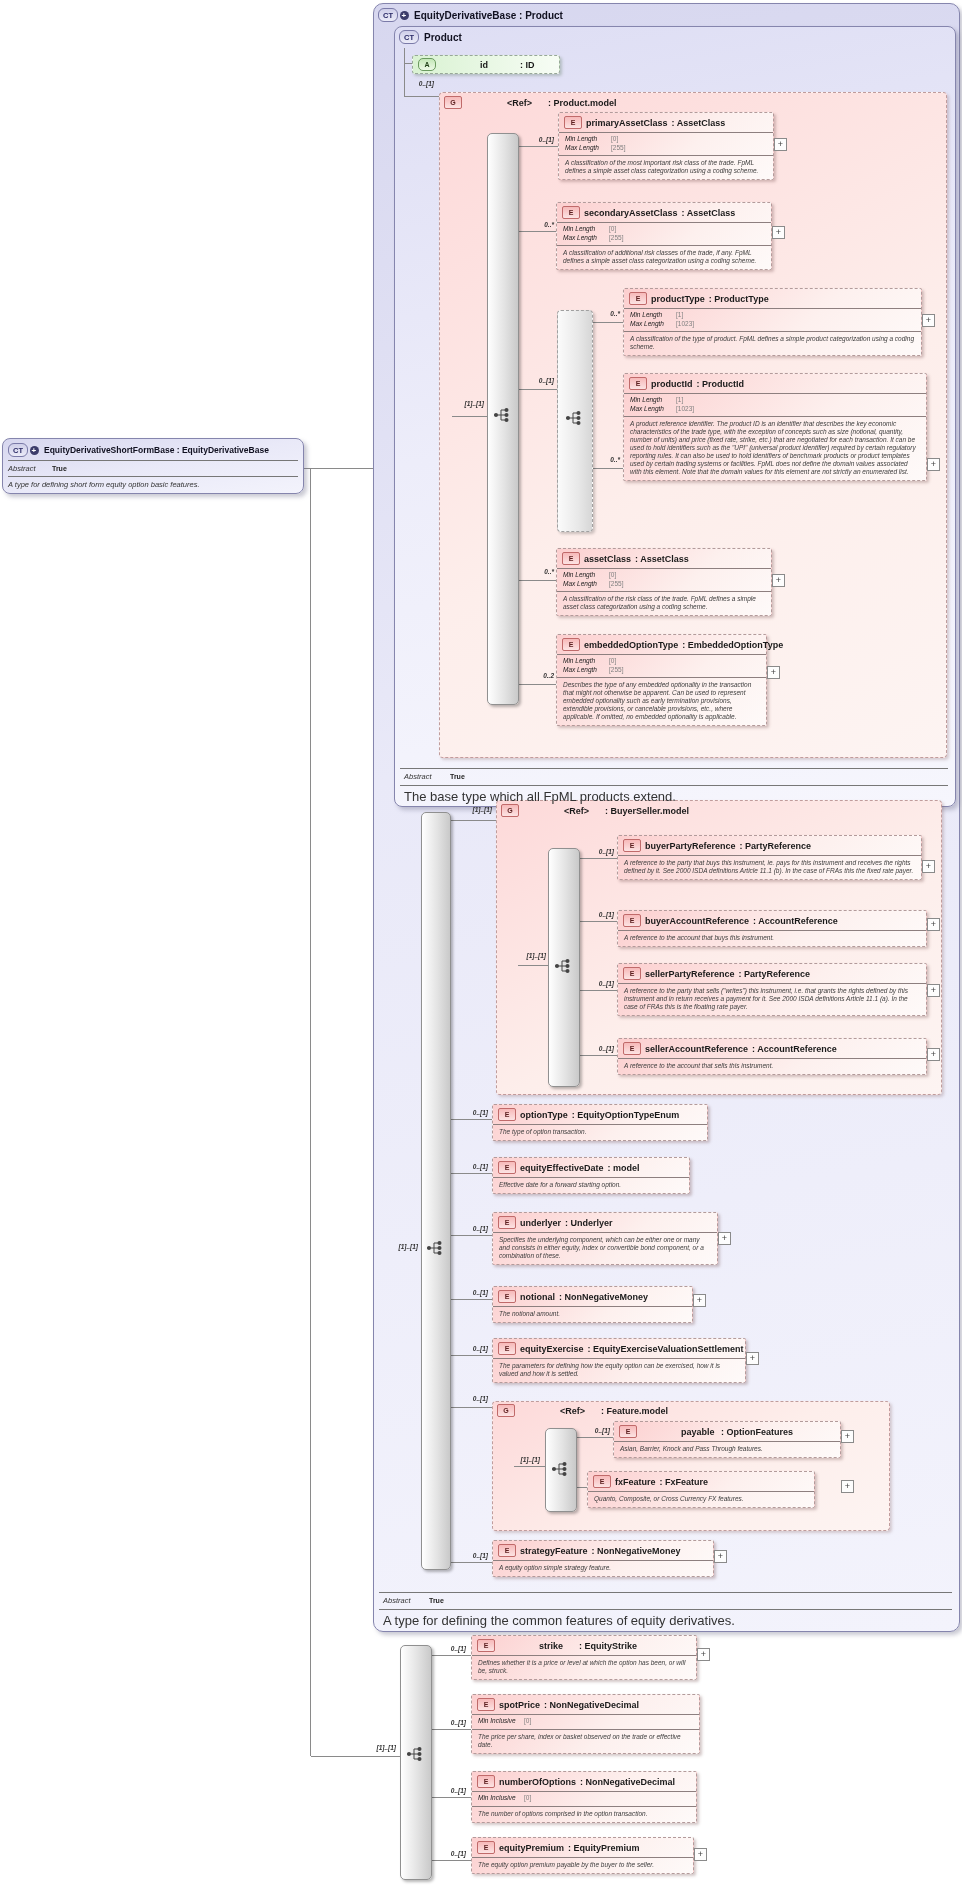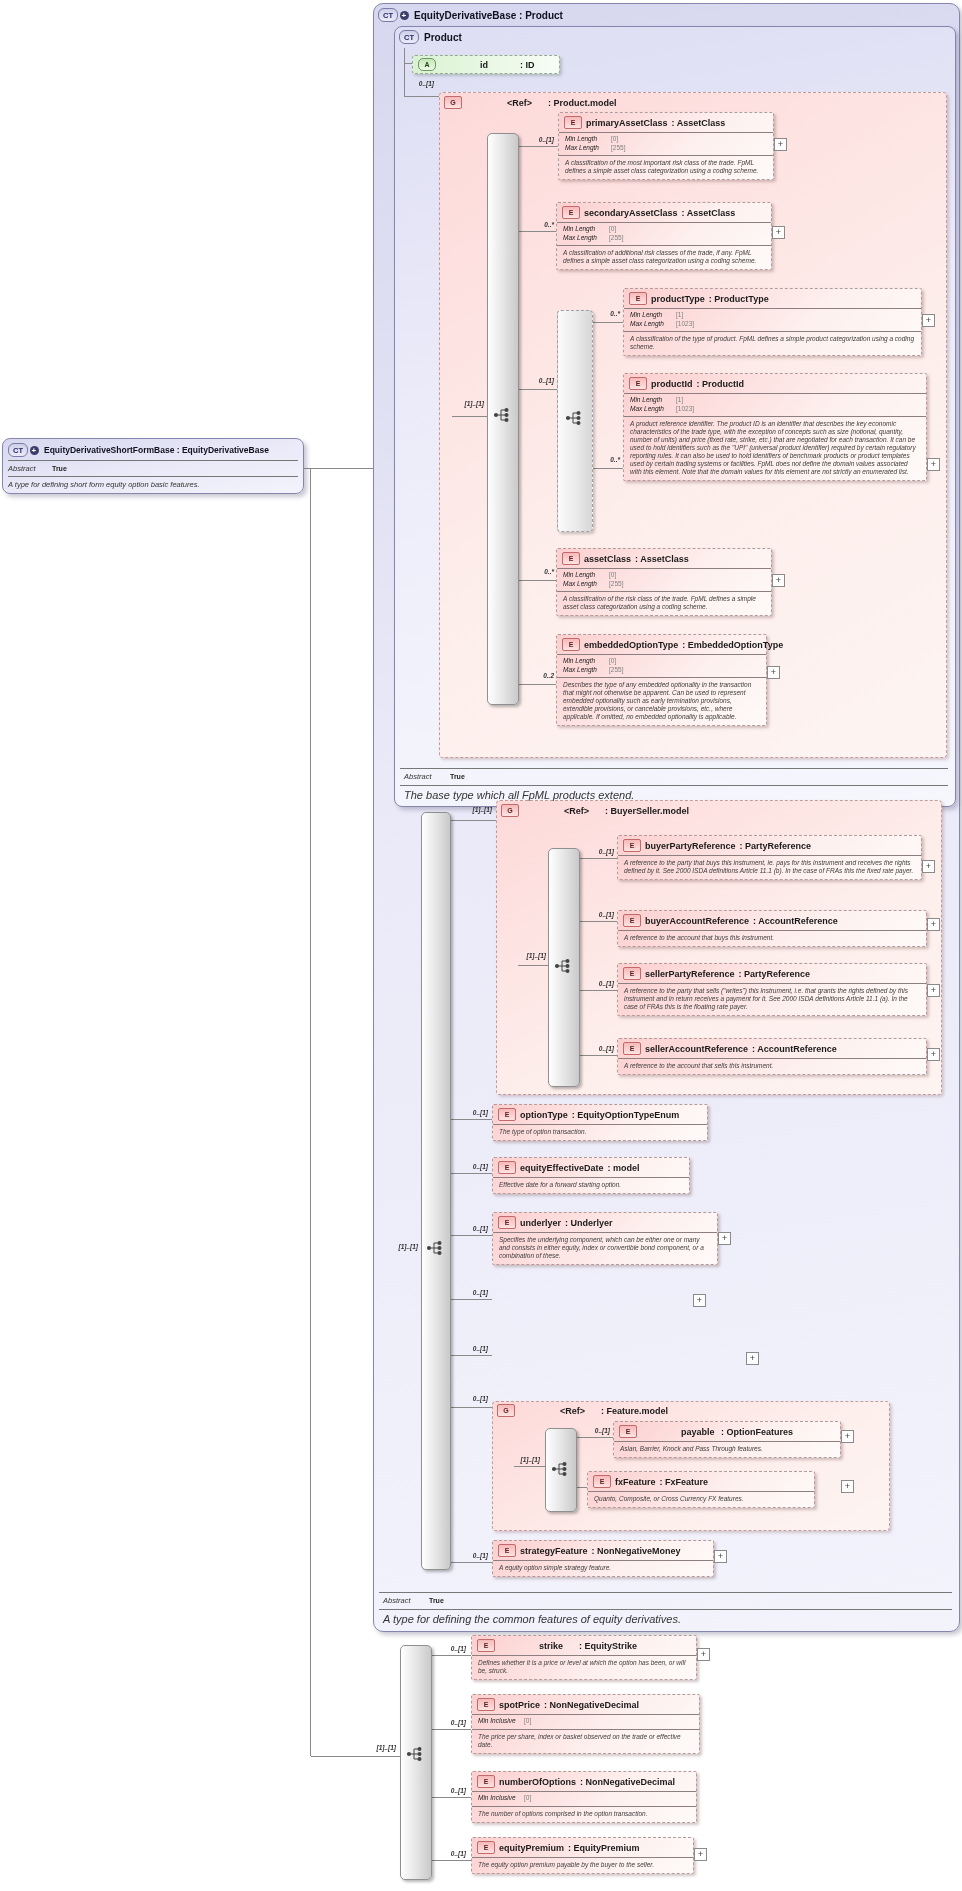--- a/index.html
+++ b/index.html
@@ -46,21 +46,21 @@
       background:linear-gradient(#cfcfe9,#ebebf8);}
   .ctplus{width:9px;height:9px;border-radius:50%;background:#3d3d6b;margin-left:-3px;position:relative;flex:none;}
   .ctplus::before{content:"+";color:#fff;font-size:8px;line-height:9px;position:absolute;left:1.5px;top:0;font-weight:bold;}
   
   .hdr{position:absolute;display:flex;align-items:center;gap:5px;white-space:nowrap;}
   .ttl{font-size:10px;font-weight:bold;color:#101020;}
   .gttl{font-size:9px;font-weight:bold;color:#1a1a1a;}
   .card{position:absolute;font-size:6.5px;font-style:italic;font-weight:bold;color:#333;text-align:right;white-space:nowrap;}
   .abl{position:absolute;font-size:7.5px;font-style:italic;color:#333;}
   .abv{position:absolute;font-size:7px;font-weight:bold;color:#222;}
-  .fdesc{position:absolute;font-size:11px;font-style:italic;color:#333;white-space:nowrap;}
+  .fdesc{position:absolute;font-size:13px;color:#333;white-space:nowrap;}
   .fline{position:absolute;height:1px;background:#777;}
   
   .attr{position:absolute;display:flex;align-items:center;gap:4px;padding:2px 5px;border:1px dashed #98a898;border-radius:3px;
         background:linear-gradient(to right,#d9f2d2,#f7fdf5);box-shadow:2px 2px 3px rgba(80,110,80,.3);}
   .anm,.aty{font-size:9px;font-weight:bold;color:#1a1a1a;white-space:nowrap;}
   
   .plus,.minus{position:absolute;width:11px;height:11px;background:#fdfdfd;border:1px solid #8a8a8a;
         color:#444;font-size:9px;line-height:10px;text-align:center;}
   .plus::before{content:"+";}
   .minus::before{content:"−";}
@@ -380,20 +380,36 @@
     <div class="dsc">Effective date for a forward starting option.</div>
   </div>
   <div class="elem" style="left:492px;top:1212px;width:224px">
     <div class="eh">
         <span class="bdg be">E</span>
         <span class="enm">underlyer</span>
         <span class="ety">: Underlyer</span>
       </div>
     <div class="dsc">Specifies the underlying component, which can be either one or many and consists in either equity, index or convertible bond component, or a combination of these.</div>
   </div>
+  <div class="elem" style="left:492px;top:1286px;width:199px">
+    <div class="eh">
+        <span class="bdg be">E</span>
+        <span class="enm">notional</span>
+        <span class="ety">: NonNegativeMoney</span>
+      </div>
+    <div class="dsc">The notional amount.</div>
+  </div>
+  <div class="elem" style="left:492px;top:1338px;width:252px">
+    <div class="eh">
+        <span class="bdg be">E</span>
+        <span class="enm">equityExercise</span>
+        <span class="ety">: EquityExerciseValuationSettlement</span>
+      </div>
+    <div class="dsc">The parameters for defining how the equity option can be exercised, how it is valued and how it is settled.</div>
+  </div>
   <div class="elem" style="left:613px;top:1421px;width:226px">
     <div class="eh">
         <span class="bdg be">E</span>
         <span class="enm wn">payable</span>
         <span class="ety">: OptionFeatures</span>
       </div>
     <div class="dsc">Asian, Barrier, Knock and Pass Through features.</div>
   </div>
   <div class="elem" style="left:587px;top:1471px;width:226px">
     <div class="eh">

